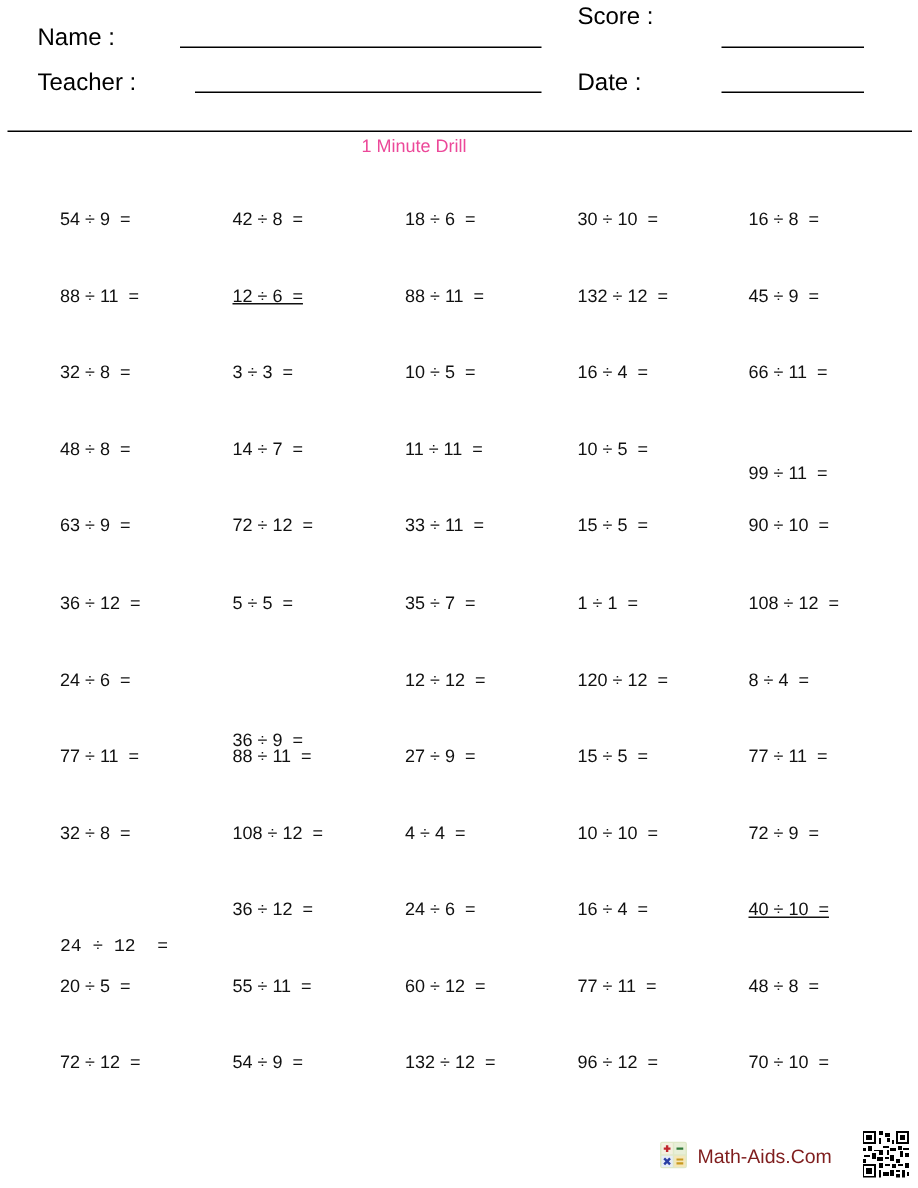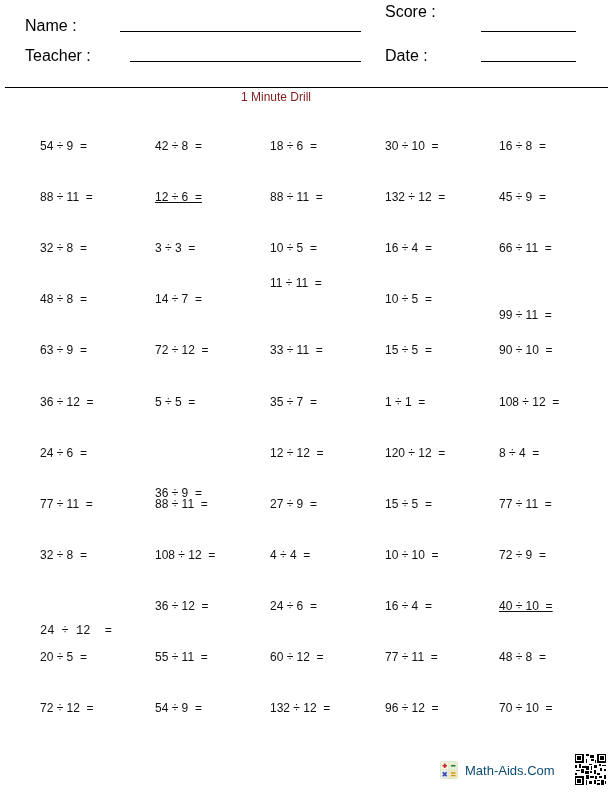--- a/index.html
+++ b/index.html
@@ -33,21 +33,21 @@
       top: 87px;
       border-top: 1px solid #000;
       height: 0;
     }
     .subtitle {
       position: absolute;
       top: 90px;
       left: 241px;
       font-size: 12px;
       line-height: 14px;
-      color: #7f1d1d;
+      color: #ec4899;
     }
     .problem {
       position: absolute;
       font-size: 12px;
       line-height: 14px;
       white-space: pre;
       color: #111;
     }
     .footer-logo {
       position: absolute;
@@ -55,21 +55,21 @@
       top: 761px;
       width: 18px;
       height: 18px;
     }
     .footer-text {
       position: absolute;
       left: 465px;
       top: 763px;
       font-size: 13px;
       line-height: 15px;
-      color: #0c4a6e;
+      color: #7f1d1d;
     }
     .qr {
       position: absolute;
       left: 575px;
       top: 754px;
       width: 31px;
       height: 31px;
     }
   </style>
 </head>
@@ -101,21 +101,21 @@
     <div class="problem" style="left: 270px; top: 190px;">88 ÷ 11  =</div>
     <div class="problem" style="left: 385px; top: 190px;">132 ÷ 12  =</div>
     <div class="problem" style="left: 499px; top: 190px;">45 ÷ 9  =</div>
     <div class="problem" style="left: 40px; top: 241px;">32 ÷ 8  =</div>
     <div class="problem" style="left: 155px; top: 241px;">3 ÷ 3  =</div>
     <div class="problem" style="left: 270px; top: 241px;">10 ÷ 5  =</div>
     <div class="problem" style="left: 385px; top: 241px;">16 ÷ 4  =</div>
     <div class="problem" style="left: 499px; top: 241px;">66 ÷ 11  =</div>
     <div class="problem" style="left: 40px; top: 292px;">48 ÷ 8  =</div>
     <div class="problem" style="left: 155px; top: 292px;">14 ÷ 7  =</div>
-    <div class="problem" style="left: 270px; top: 276px;">11 ÷ 11  =</div>
+    <div class="problem" style="left: 270px; top: 292px;">11 ÷ 11  =</div>
     <div class="problem" style="left: 385px; top: 292px;">10 ÷ 5  =</div>
     <div class="problem" style="left: 499px; top: 308px;">99 ÷ 11  =</div>
     <div class="problem" style="left: 40px; top: 343px;">63 ÷ 9  =</div>
     <div class="problem" style="left: 155px; top: 343px;">72 ÷ 12  =</div>
     <div class="problem" style="left: 270px; top: 343px;">33 ÷ 11  =</div>
     <div class="problem" style="left: 385px; top: 343px;">15 ÷ 5  =</div>
     <div class="problem" style="left: 499px; top: 343px;">90 ÷ 10  =</div>
     <div class="problem" style="left: 40px; top: 395px;">36 ÷ 12  =</div>
     <div class="problem" style="left: 155px; top: 395px;">5 ÷ 5  =</div>
     <div class="problem" style="left: 270px; top: 395px;">35 ÷ 7  =</div>

